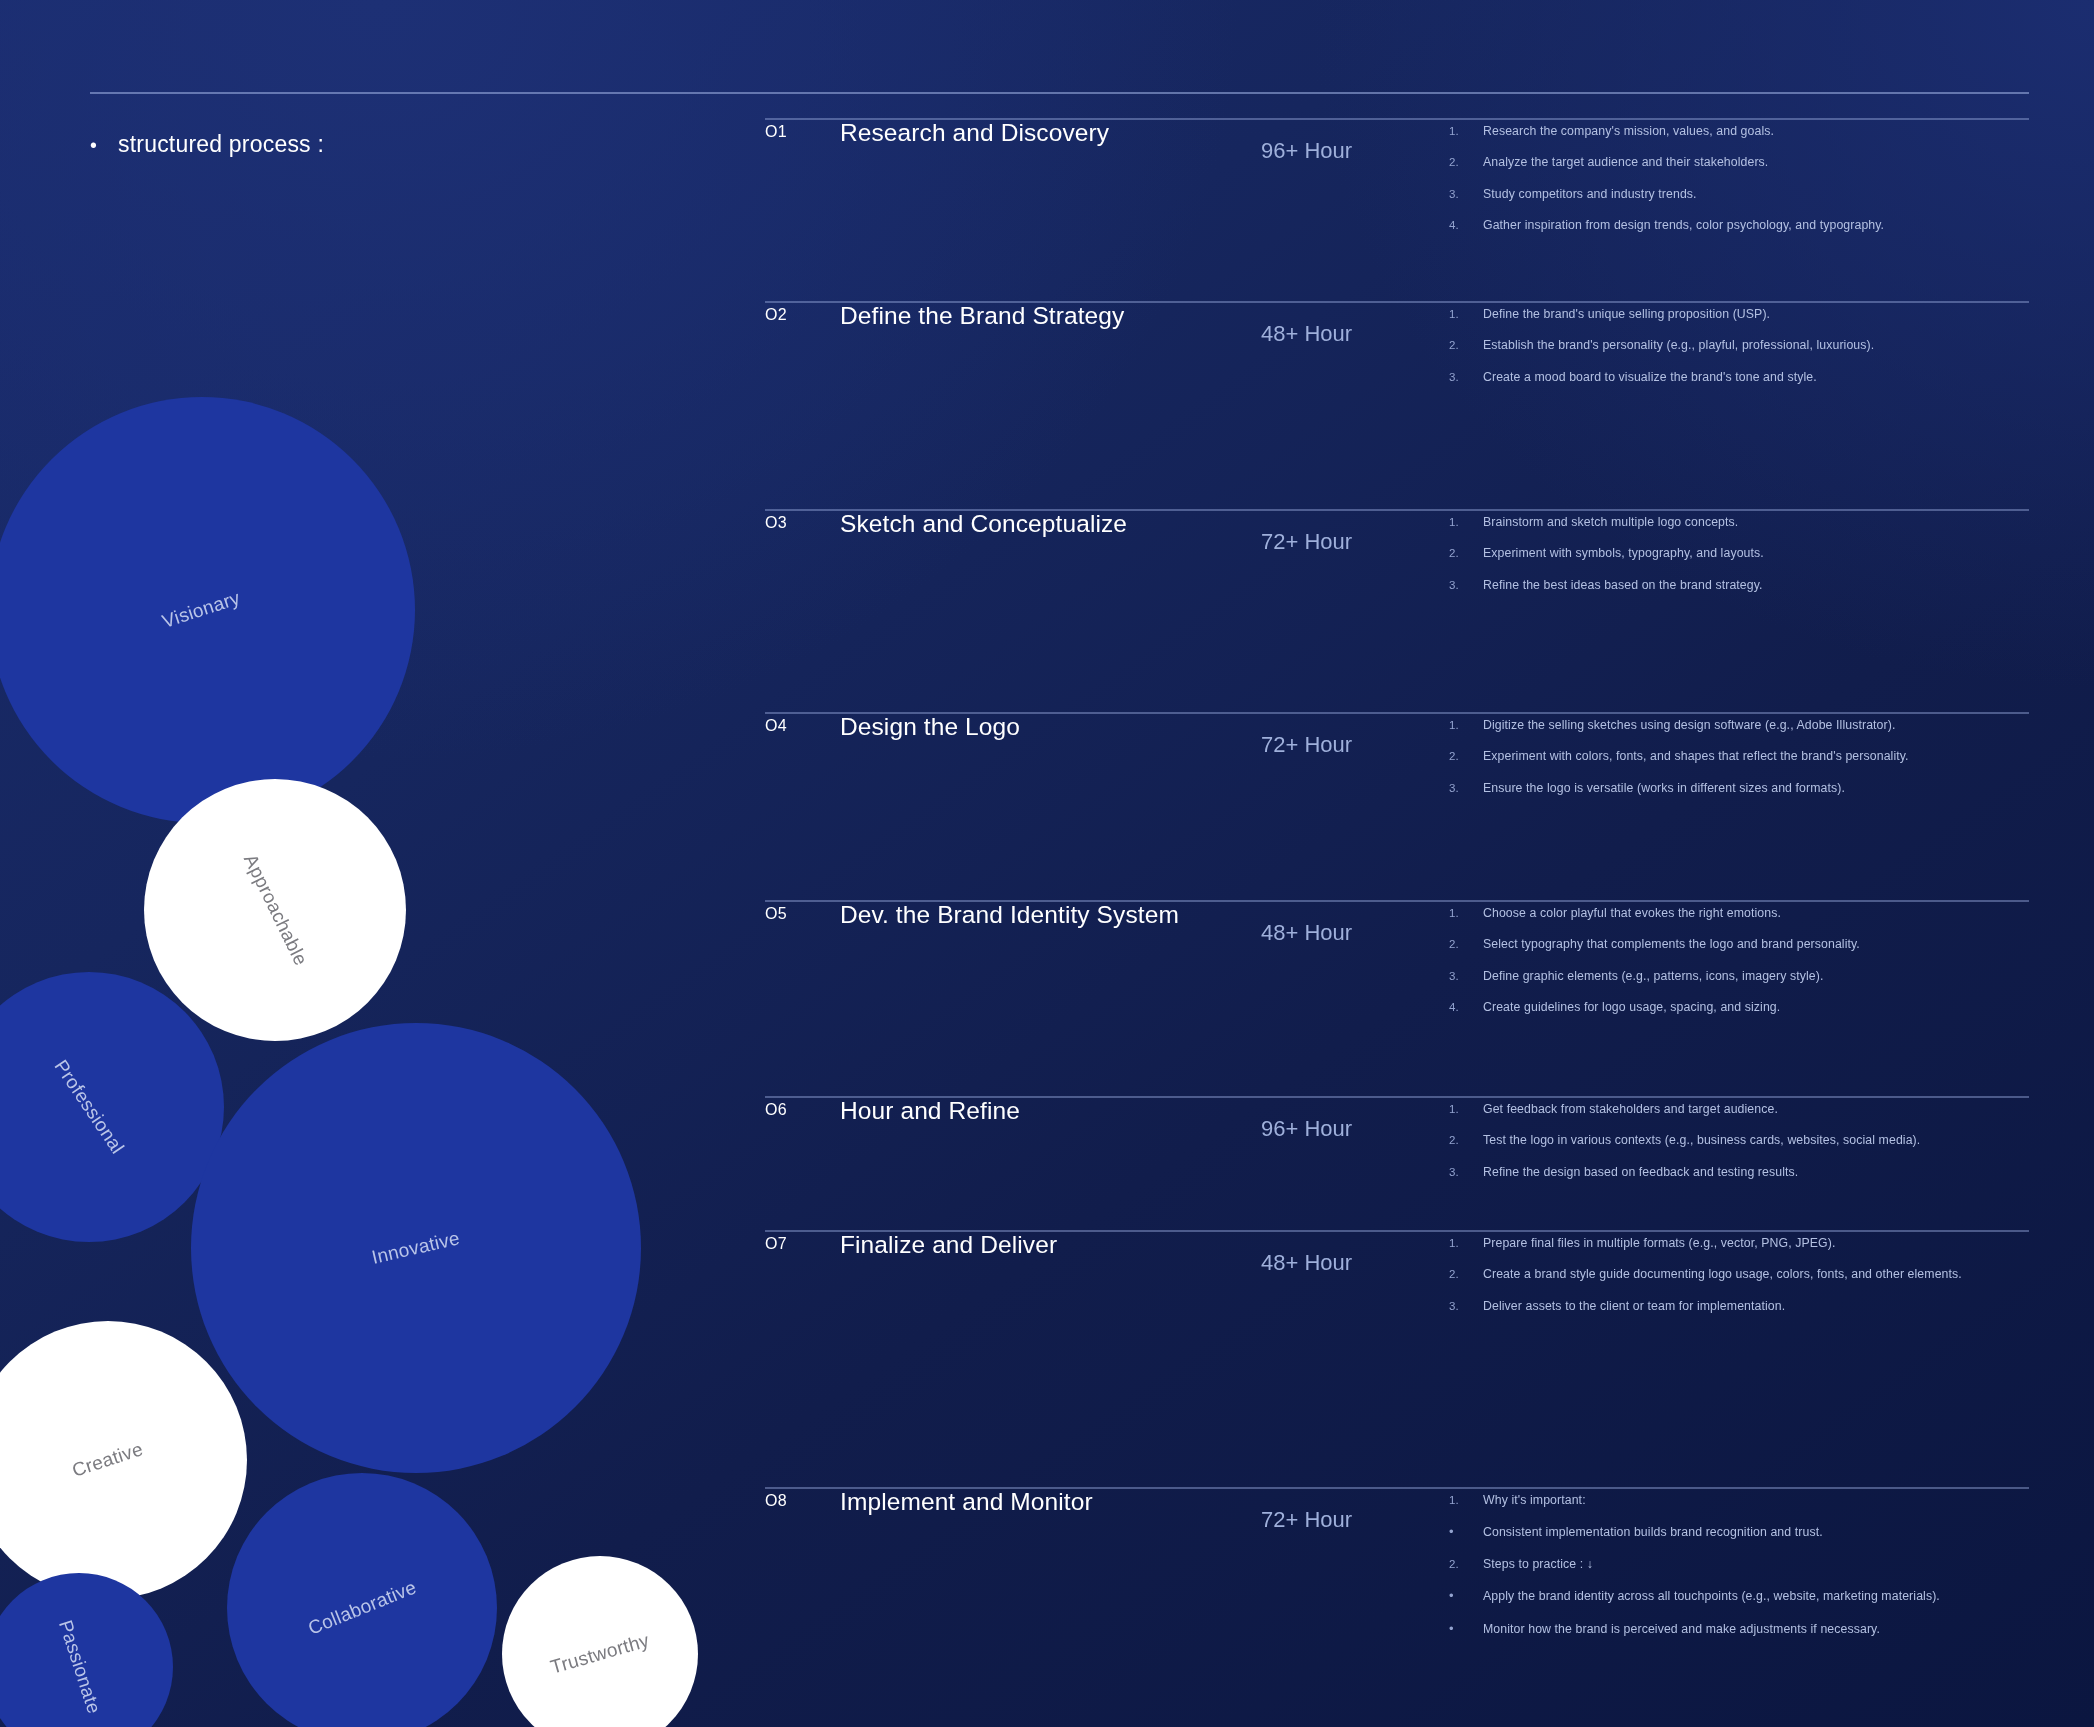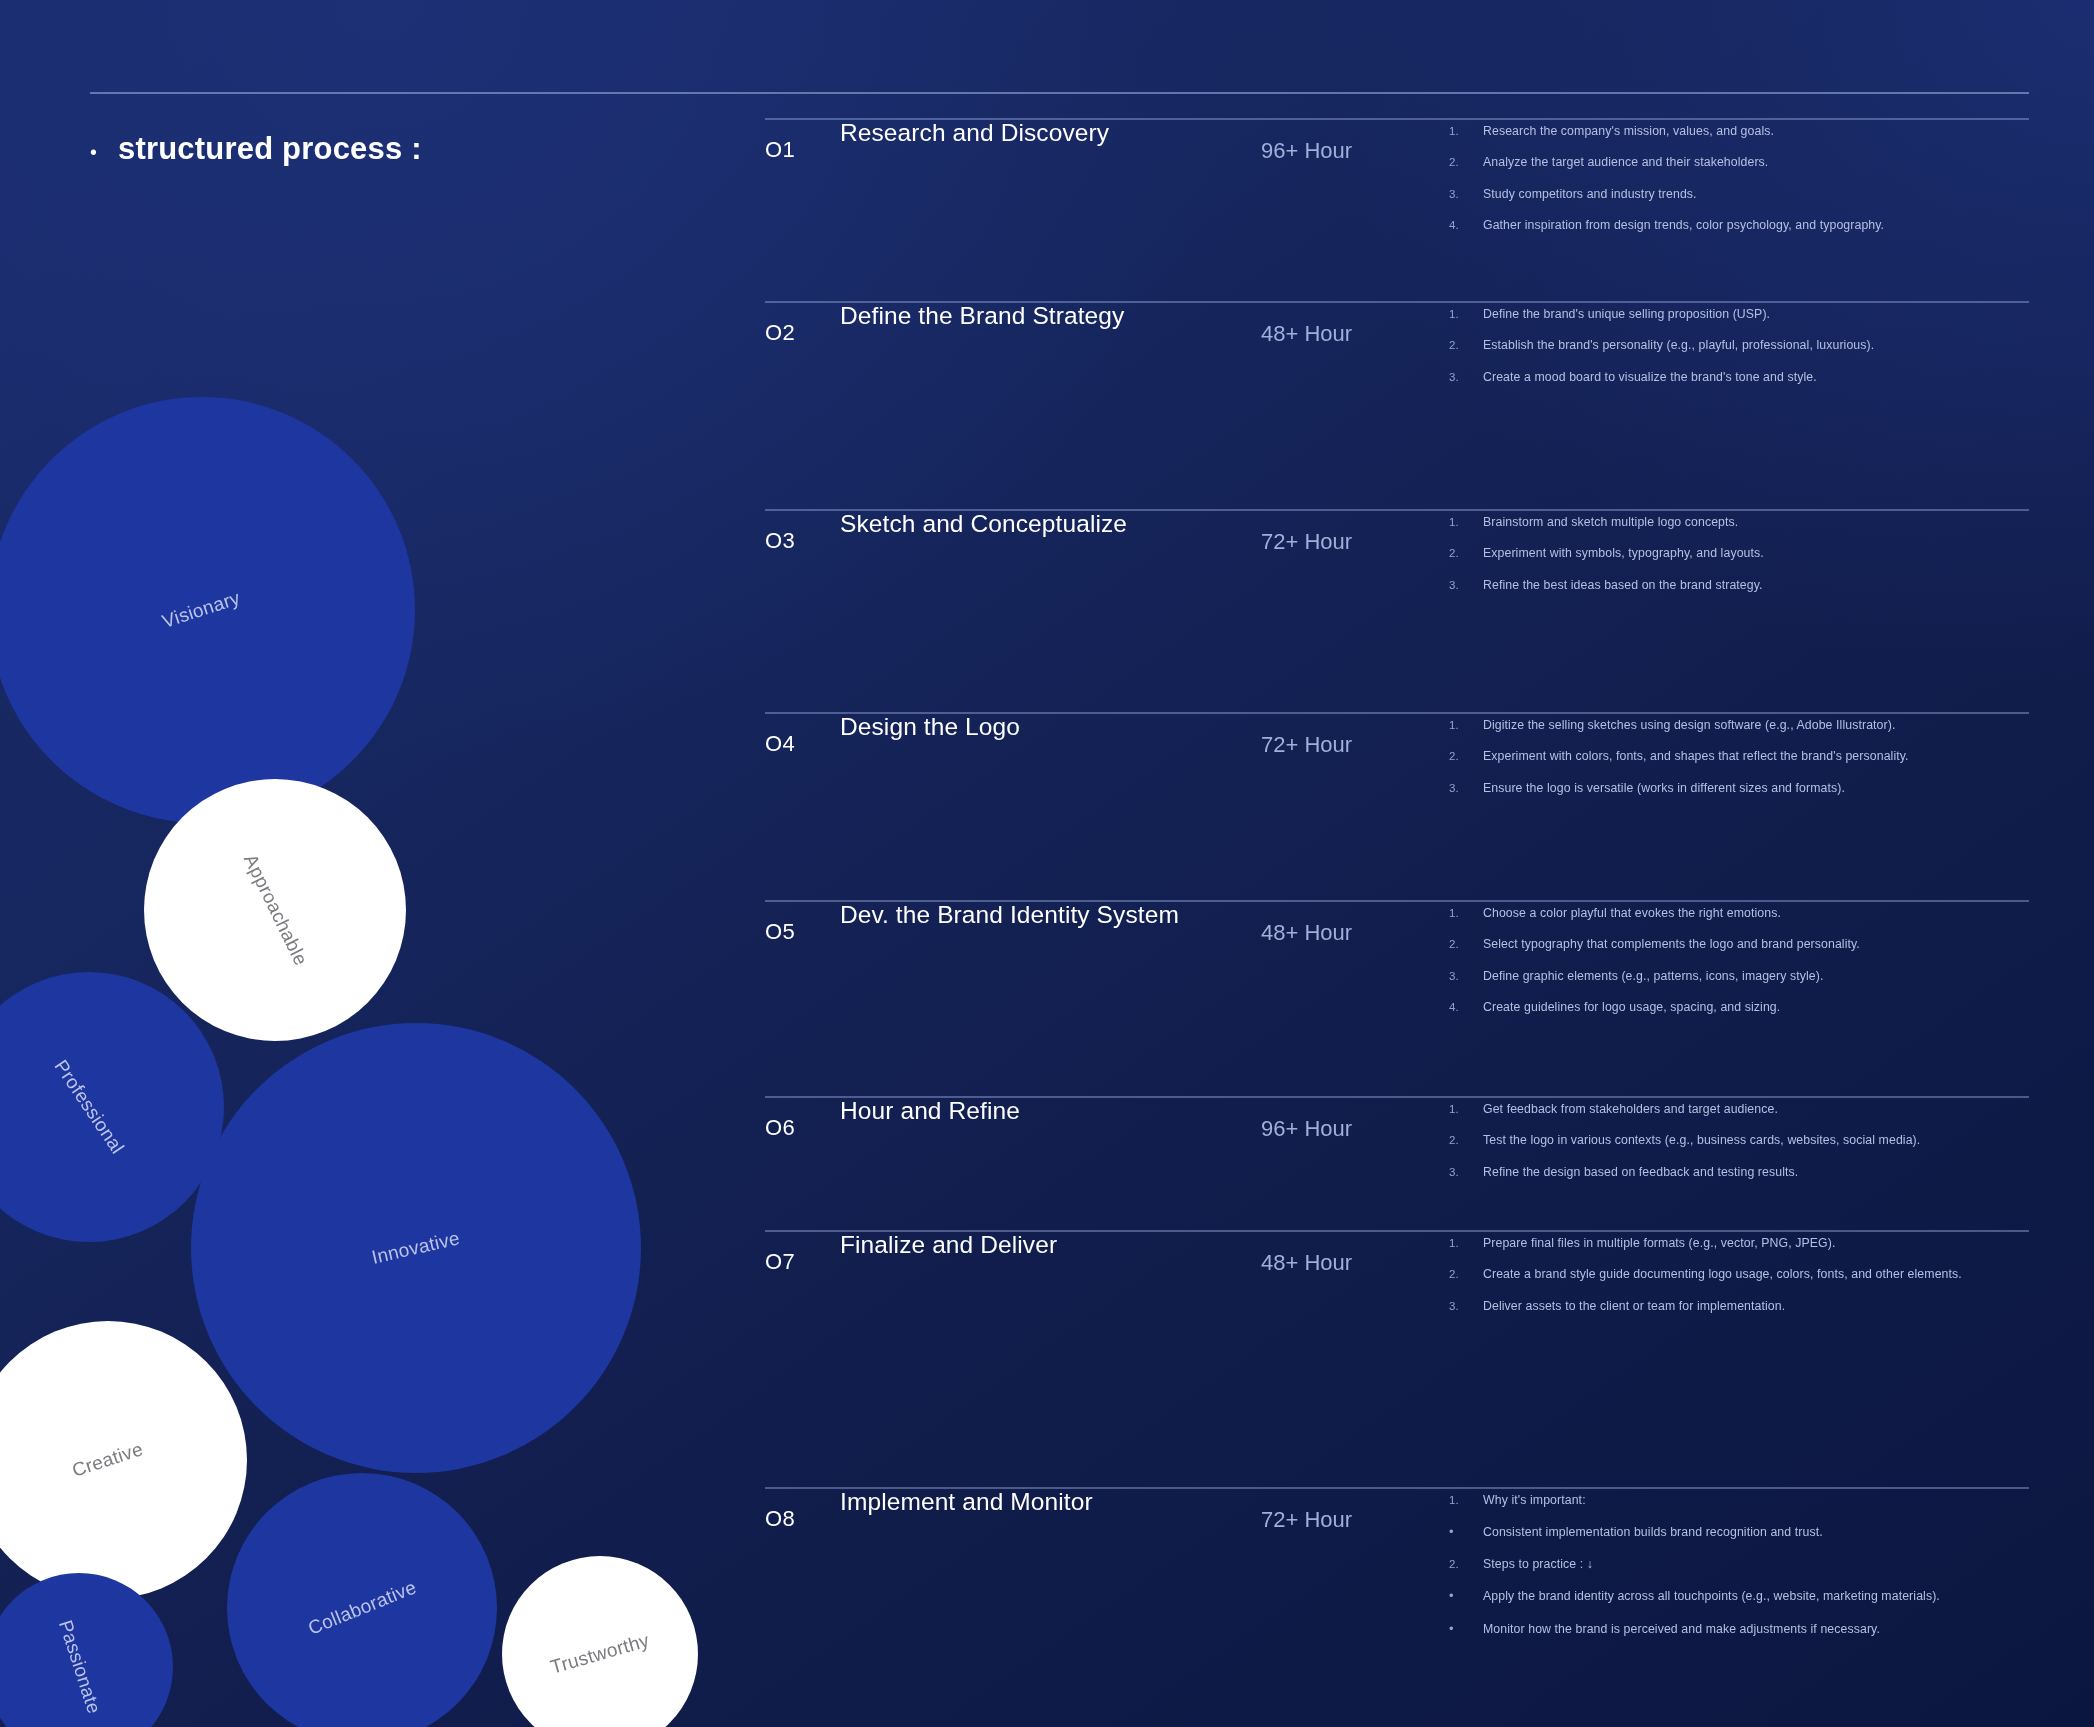--- a/index.html
+++ b/index.html
@@ -67,22 +67,22 @@
     align-items: baseline;
     color: #ffffff;
   }
   .intro-bullet {
     width: 28px;
     font-size: 19.6px;
     line-height: 1;
     color: #ffffff;
   }
   .intro-text {
-    font-size: 31px;
-    font-weight: 700;
+    font-size: 23px;
+    font-weight: 400;
     letter-spacing: 0.2px;
     color: #ffffff;
   }
 
   .rows {
     position: absolute;
     left: 0;
     top: 0;
     width: 2095px;
   }
@@ -101,24 +101,24 @@
   }
   .row-inner {
     position: relative;
     display: flex;
     align-items: flex-start;
   }
   .row-num {
     width: 75px;
     flex: 0 0 75px;
     color: #ffffff;
-    font-size: 22px;
+    font-size: 16px;
     font-weight: 500;
     letter-spacing: 0.4px;
-    padding-top: 18px;
+    padding-top: 4px;
   }
   .row-title {
     width: 421px;
     flex: 0 0 421px;
     color: #ffffff;
     font-size: 24.5px;
     font-weight: 500;
     letter-spacing: 0.1px;
     padding-top: 0px;
   }

